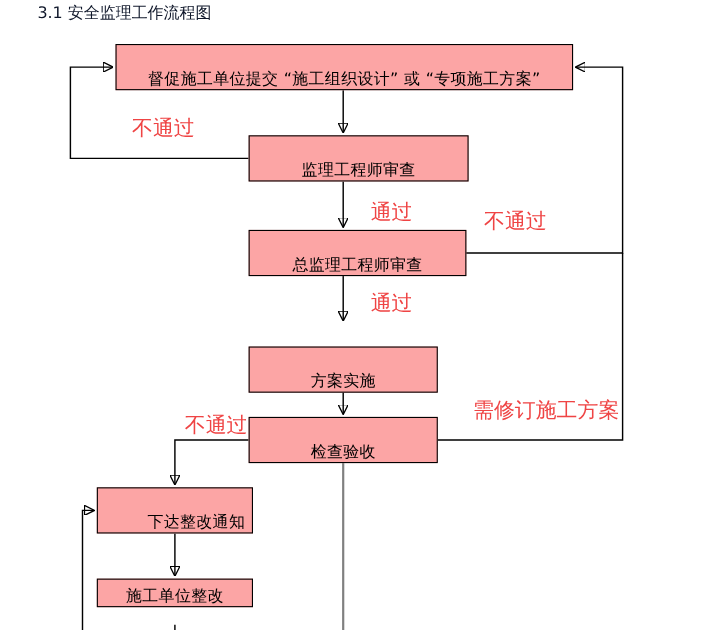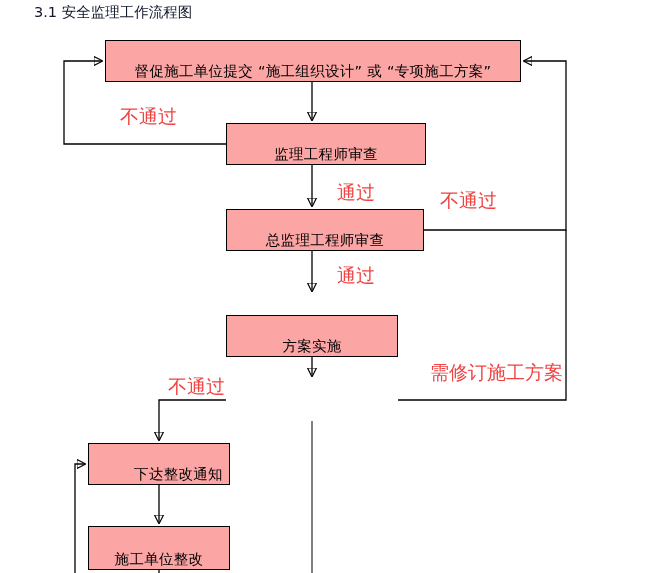--- a/index.html
+++ b/index.html
@@ -115,26 +115,29 @@
   </div>
 
   <div class="node" style="left:226px; top:209px; width:198px; height:42px;">
     <span>总监理工程师审查</span>
   </div>
 
   <div class="node" style="left:226px; top:294px; width:172px; height:42px;margin-top:21px;">
     <span>方案实施</span>
   </div>
 
+  <div class="node" style="left:226px; top:379px; width:172px; height:42px;">
+    <span>检查验收</span>
+  </div>
 
   <div class="node" style="left:88px; top:443px; width:142px; height:42px;padding-left:39px;">
     <span>下达整改通知</span>
   </div>
 
-  <div class="node" style="left:88px; top:526px; width:142px; height:44px;">
+  <div class="node" style="left:88px; top:526px; width:142px; height:26px;">
     <span>施工单位整改</span>
   </div>
 
   <div class="edge-label" style="left:120px; top:104px;">不通过</div>
 
   <div class="edge-label" style="left:337px; top:180px;">通过</div>
 
   <div class="edge-label" style="left:440px; top:188px;">不通过</div>
 
   <div class="edge-label" style="left:337px; top:263px;">通过</div>

